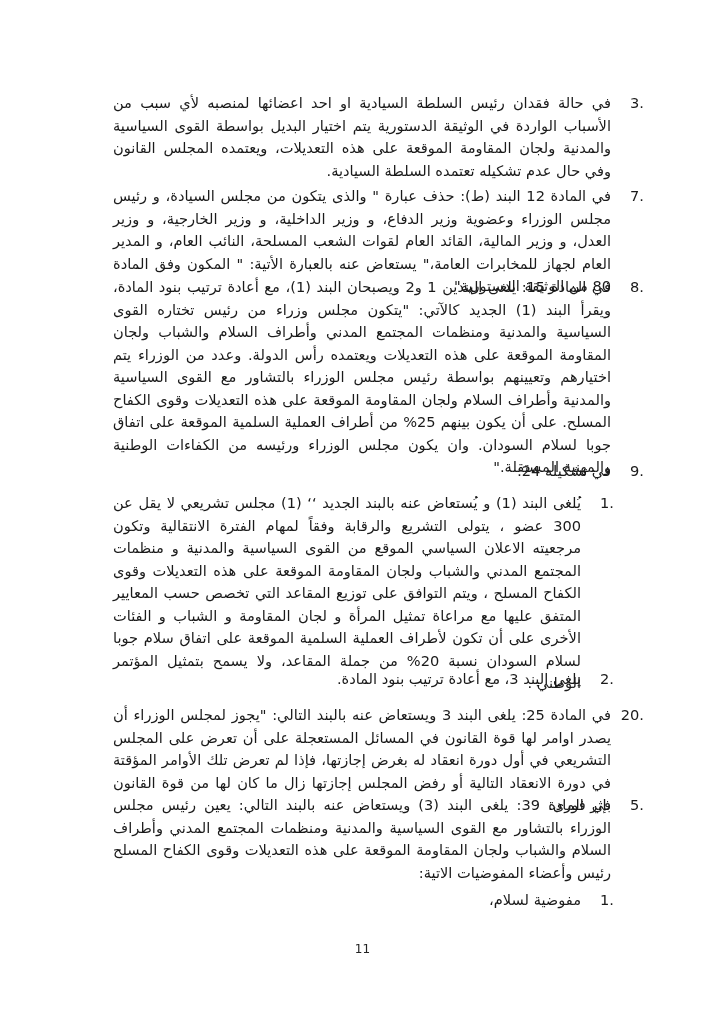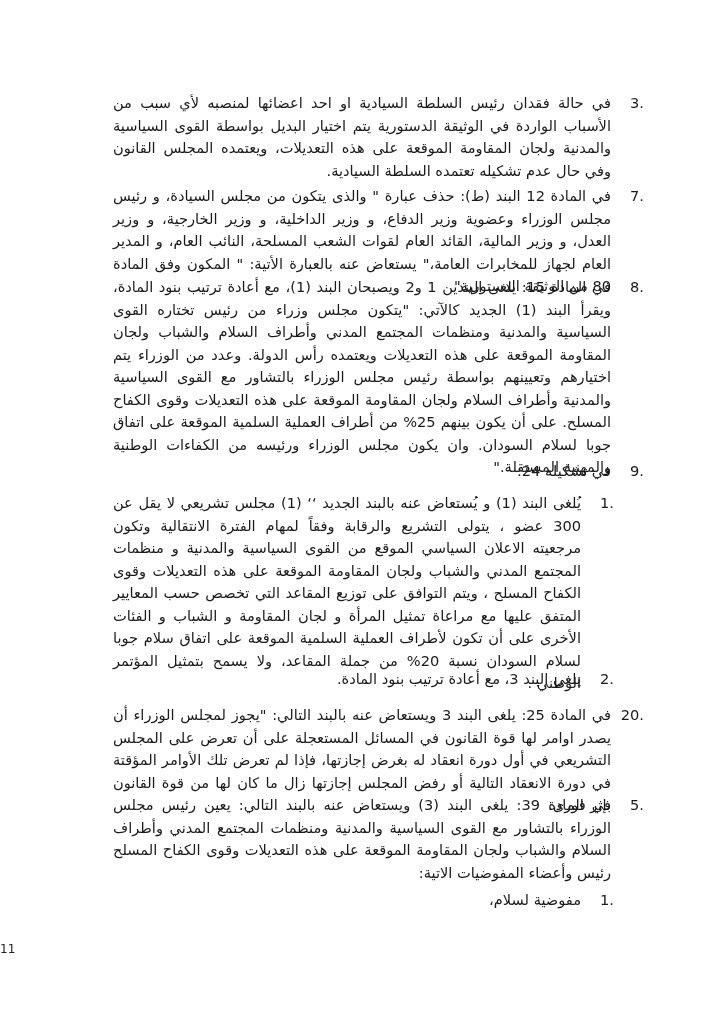--- a/index.html
+++ b/index.html
@@ -26,21 +26,21 @@
     right: -33px;
     top: 0;
     direction: ltr;
     width: 28px;
     text-align: left;
   }
   .sub .num { right: -33px; }
   .heading-line { text-align: right; text-align-last: right; }
   .page-number {
     position: absolute; left: 0; width: 725px; top: 942px;
-    font-size: 12px; color: #222;
+    text-align: center; font-size: 12px; color: #222;
   }
 </style>
 </head>
 <body>
 
 <div class="page">
 
   <p class="para" style="right:114px; width:498px; top:92px;">
     <span class="num">3.</span>
     <span>في حالة فقدان رئيس السلطة السيادية او احد اعضائها لمنصبه لأي سبب من الأسباب الواردة في الوثيقة الدستورية يتم اختيار البديل بواسطة القوى السياسية والمدنية ولجان المقاومة الموقعة على هذه التعديلات، ويعتمده المجلس القانون وفي حال عدم تشكيله تعتمده السلطة السيادية.</span>

